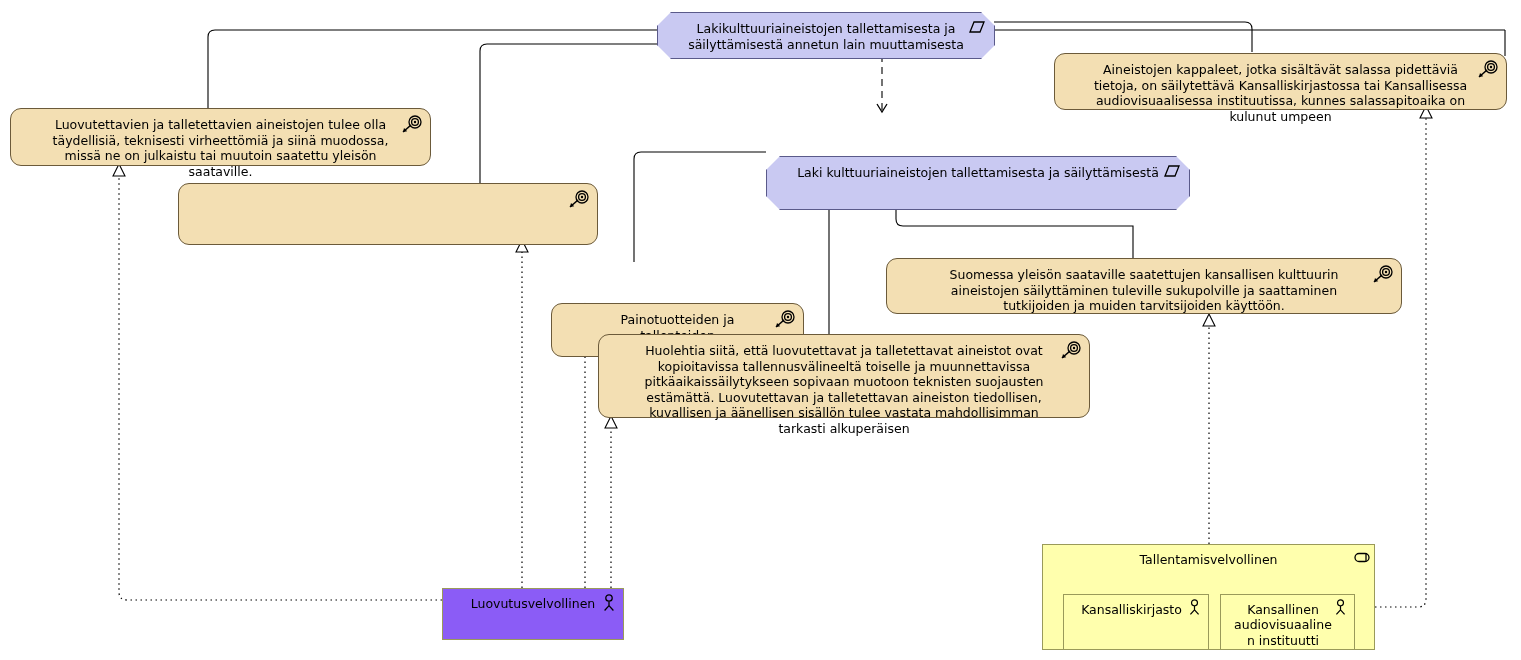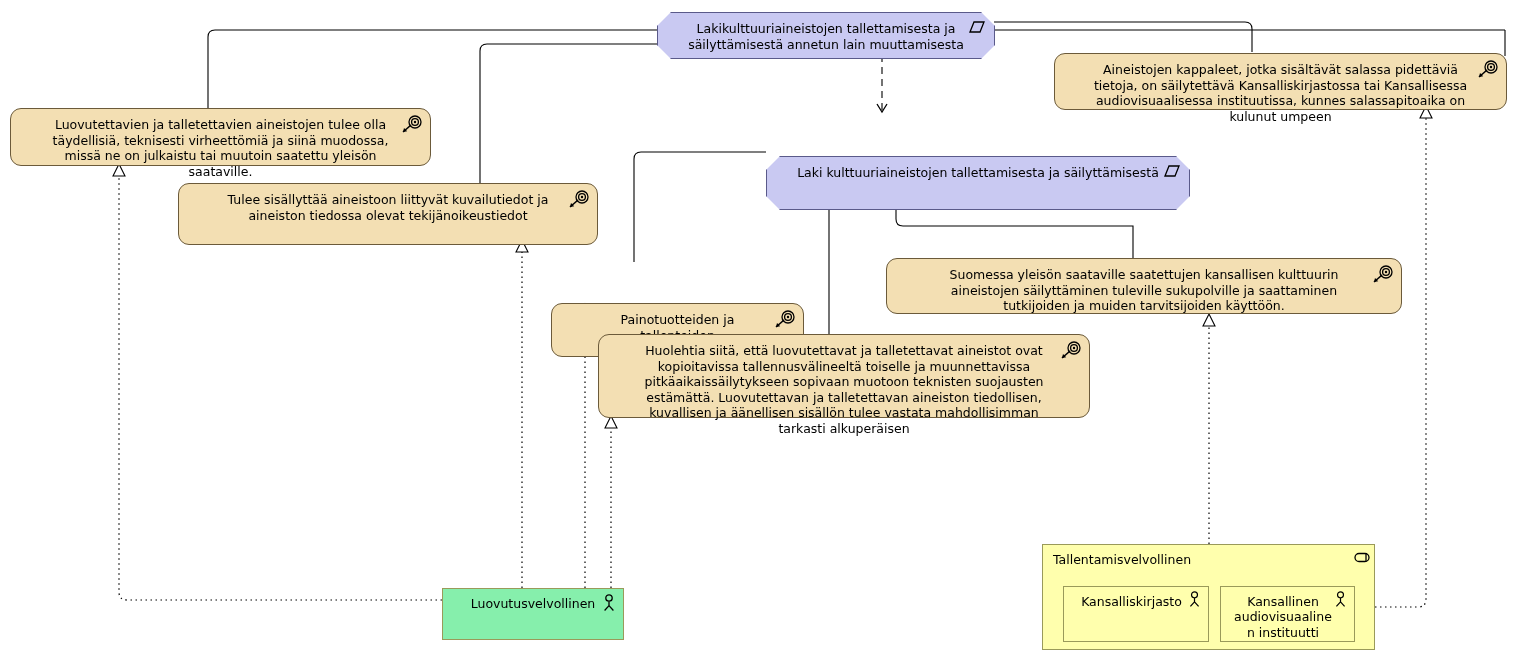--- a/index.html
+++ b/index.html
@@ -60,38 +60,38 @@
                        100% calc(100% - 14px), calc(100% - 14px) 100%,
                        14px 100%, 0 calc(100% - 14px));
   }
   .contract .txt {
     text-align: center;
     width: 100%;
   }
 
   
   .actor {
-    background: #86efac;
+    background: #8b5cf6;
     border: 1px solid #9a9a5a;
     padding: 7px 26px 7px 26px;
   }
   .actor .txt {
     text-align: center;
     width: 100%;
     display: block;
   }
   .role {
     background: #ffffad;
     border: 1px solid #9a9a5a;
     padding: 7px 10px 10px 10px;
   }
   .role > .title {
-    text-align: left;
+    text-align: center;
     display: block;
-    margin-bottom: 18px;
+    margin-bottom: 26px;
   }
   .role .children {
     display: flex;
     gap: 11px;
     justify-content: center;
   }
   .subactor {
     background: #ffffad;
     border: 1px solid #9a9a5a;
     box-sizing: border-box;
@@ -208,21 +208,20 @@
   <div class="node contract" style="left:766px; top:116px; width:424px; height:54px;margin-top:40px;">
     <span class="txt">Laki kulttuuriaineistojen tallettamisesta ja säilyttämisestä</span>
     <span class="icon">
       <svg viewBox="0 0 22 16" width="22" height="16">
         <path d="M5,13 L9,3 L19,3 L15,13 z" fill="none" stroke="#000000" stroke-width="1.3"></path>
       </svg>
     </span>
   </div>
 
   <div class="node req" style="left:178px; top:183px; width:420px; height:62px;">
-    <span class="txt">Tulee sisällyttää aineistoon liittyvät kuvailutiedot ja aineiston tiedossa olevat tekijänoikeustiedot</span>
     <span class="icon">
       <svg viewBox="0 0 22 20" width="22" height="20">
         <circle cx="14" cy="7" r="6" fill="none" stroke="#000000" stroke-width="1.3"></circle>
         <circle cx="14" cy="7" r="3.4" fill="none" stroke="#000000" stroke-width="1.3"></circle>
         <circle cx="14" cy="7" r="1.2" fill="#000000"></circle>
         <path d="M2,17 L10,10" stroke="#000000" stroke-width="1.6"></path>
         <path d="M2,17 L6.2,16.2 L3.0,13.0 z" fill="#000000"></path>
       </svg>
     </span>
   </div>

